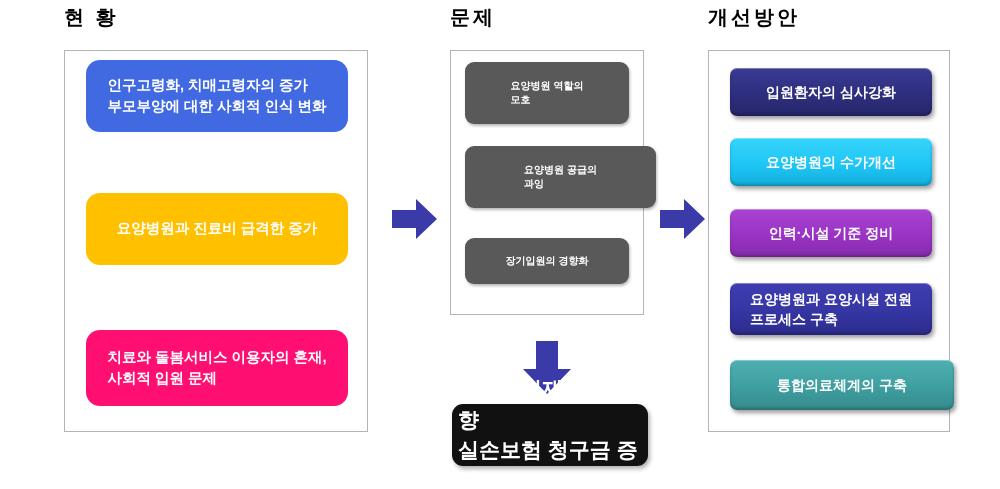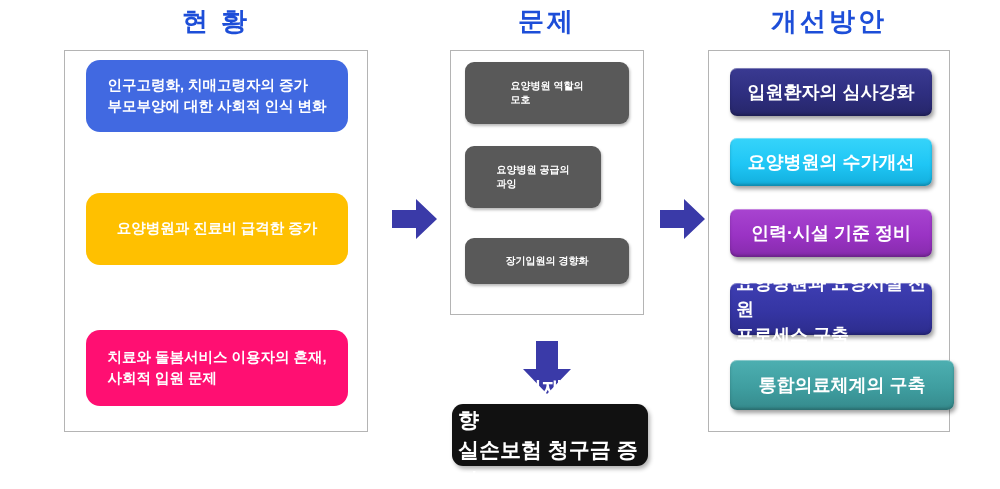--- a/index.html
+++ b/index.html
@@ -17,24 +17,24 @@
 
   #diagram {
     position: relative;
     width: 1000px;
     height: 489px;
   }
 
   
   .col-title {
     position: absolute;
-    text-align: center;
-    font-size: 26px;
+    text-align: left;
+    font-size: 20px;
     font-weight: bold;
-    color: #1d4ed8;
+    color: #000000;
     letter-spacing: 3px;
     white-space: nowrap;
   }
   #title-current  { left: 64px;  top: 4px;  width: 304px; }
   #title-problem  { left: 450px; top: 4px;  width: 194px; }
   #title-improve  { left: 708px; top: 4px;  width: 242px; }
 
   
   .col-frame {
     position: absolute;
@@ -71,21 +71,21 @@
   
   .node.grey {
     border-radius: 9px;
     font-size: 10px;
     box-shadow: 1px 2px 3px rgba(0,0,0,0.28);
   }
 
   
   .node.glossy {
     border-radius: 7px;
-    font-size: 18px;
+    font-size: 14px;
     box-shadow: 2px 3px 4px rgba(0,0,0,0.38),
                 inset 0 1px 0 rgba(255,255,255,0.35),
                 inset 0 -2px 3px rgba(0,0,0,0.22);
   }
 
   .node.black {
     border-radius: 11px;
     font-size: 21px;
     box-shadow: 2px 3px 4px rgba(0,0,0,0.30);
   }
@@ -121,21 +121,21 @@
     <svg width="46" height="46" viewBox="0 0 46 46" aria-hidden="true">
       <polygon points="0,14 24,14 24,3 45,23 24,43 24,32 0,32" fill="#3A3AA8"></polygon>
     </svg>
   </div>
 
   <div id="frame-problem" class="col-frame"></div>
 
   <div class="node grey" style="left:465px; top:62px; width:164px; height:62px; background:#595959;">요양병원 역할의
 모호</div>
 
-  <div class="node grey" style="left:465px; top:146px; width:136px; height:62px; background:#595959;">요양병원 공급의
+  <div class="node grey" style="left:465px; top:146px; width:191px; height:62px; background:#595959;">요양병원 공급의
 과잉</div>
 
   <div class="node grey" style="left:465px; top:238px; width:164px; height:46px; background:#595959;">장기입원의 경향화</div>
 
   <div class="arrow" style="left:660px; top:196px;">
     <svg width="46" height="46" viewBox="0 0 46 46" aria-hidden="true">
       <polygon points="0,14 24,14 24,3 45,23 24,43 24,32 0,32" fill="#3A3AA8"></polygon>
     </svg>
   </div>
 

